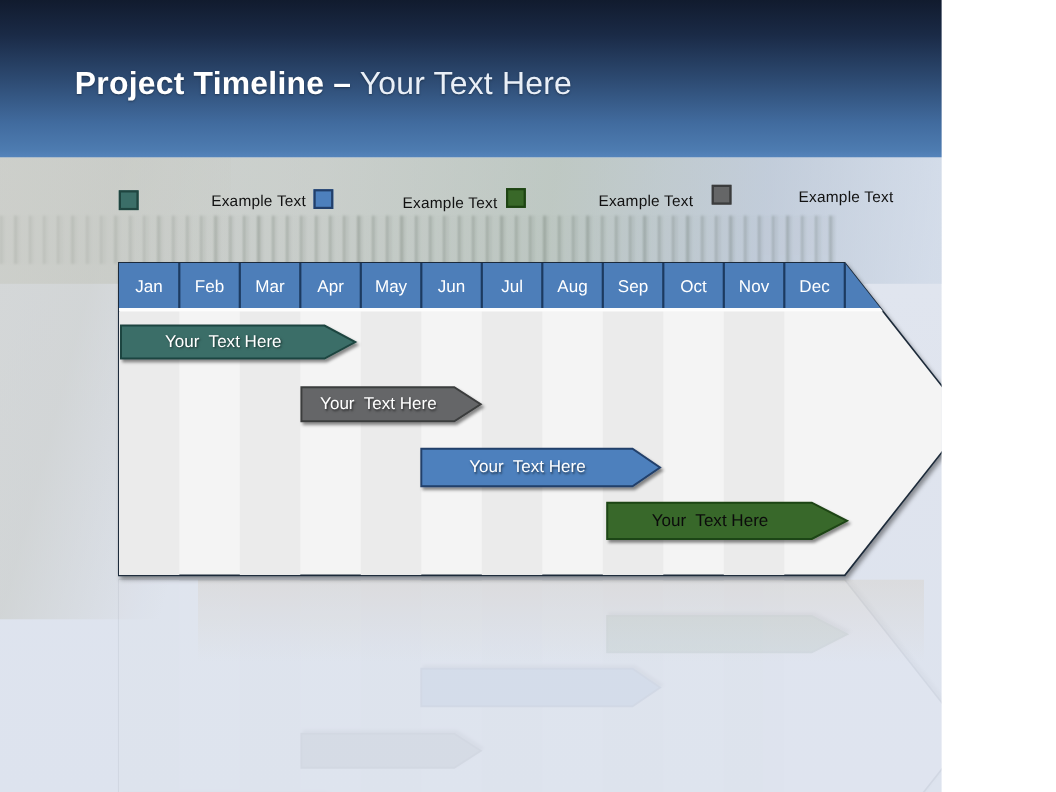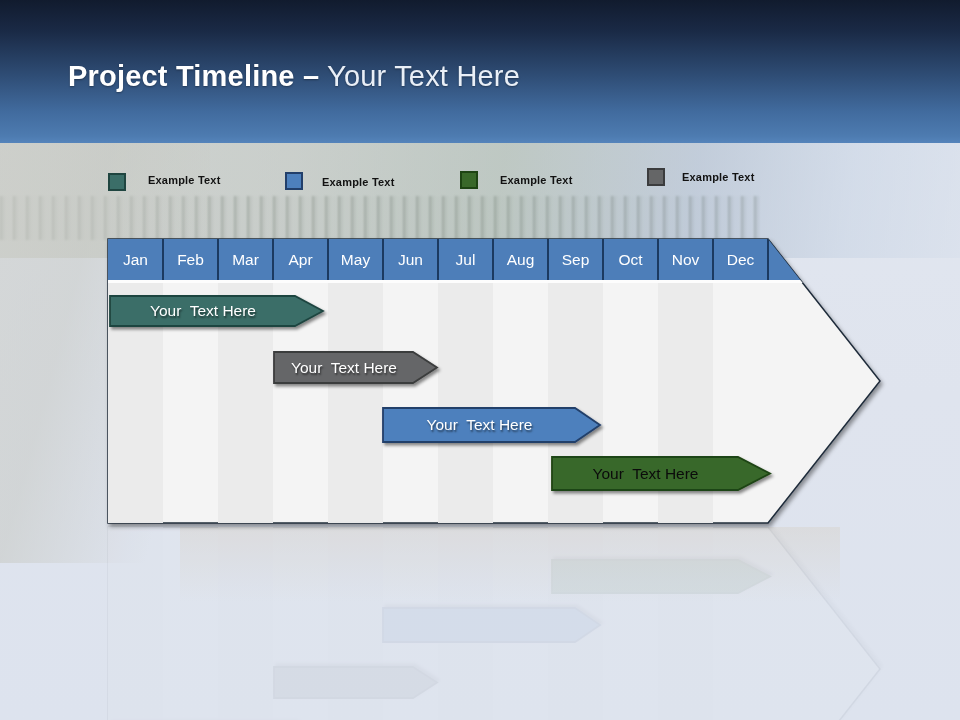--- a/index.html
+++ b/index.html
@@ -1,17 +1,17 @@
 <!DOCTYPE html>
 <html><head>
 <meta charset="utf-8">
 <style>
   html,body{margin:0;padding:0;}
   .slide{
-    position:relative; width:960px; height:720px; overflow:hidden;
+    position:relative; width:856px; height:720px; overflow:hidden;
     background:linear-gradient(180deg,#e2e7f0 0%,#dfe4ee 55%,#dde3ee 100%);
     font-family:"Liberation Sans", sans-serif;
   }
   
   .bg-strip{
     position:absolute; left:0; top:143px; width:960px; height:115px;
     background:linear-gradient(97deg,#c2c4b8 0%,#b7bcae 30%,#a2b09f 52%,#a9b8c9 72%,#c8d4e4 88%,#d7dfeb 100%);
     opacity:.55;
   }
   .bg-trees{
@@ -37,22 +37,23 @@
   .title{
     position:absolute; left:68px; top:60px; margin:0;
     font-size:29px; color:#ffffff; letter-spacing:.2px;
     text-shadow:0 1px 2px rgba(0,0,0,.35); white-space:pre;
   }
   .title .t-bold{font-weight:700;}
   .title .t-light{font-weight:400; color:#e9eff7;}
   
   .legend-swatch{position:absolute; width:18px; height:18px; border:2px solid; box-sizing:border-box;}
   .legend-label{
-    position:absolute; font-size:11px; font-weight:700; color:#121212; letter-spacing:.2px;
+    position:absolute; font-size:14px; font-weight:400; color:#121212; letter-spacing:.2px;
     white-space:pre;
+    margin-left:44px;
   }
   
   .chart-svg{position:absolute; left:0; top:0;}
   .month-text{
     font-family:"Liberation Sans", sans-serif; font-size:15.5px; fill:#ffffff;
     text-anchor:middle;
   }
   
   .bar-label{
     position:absolute; height:20px; line-height:20px; text-align:center;

